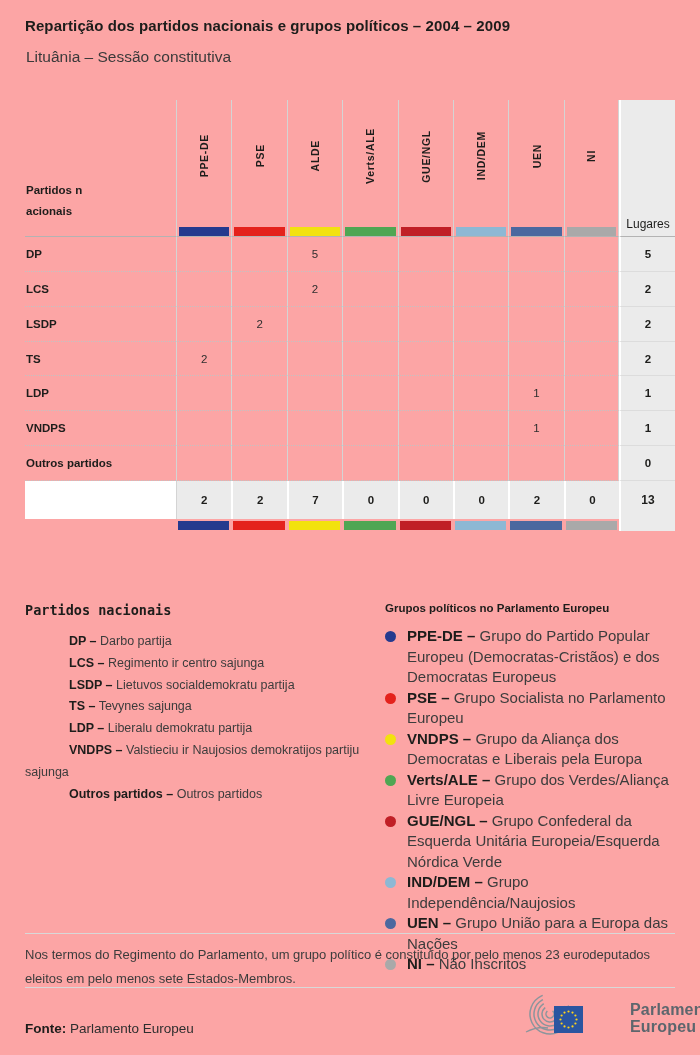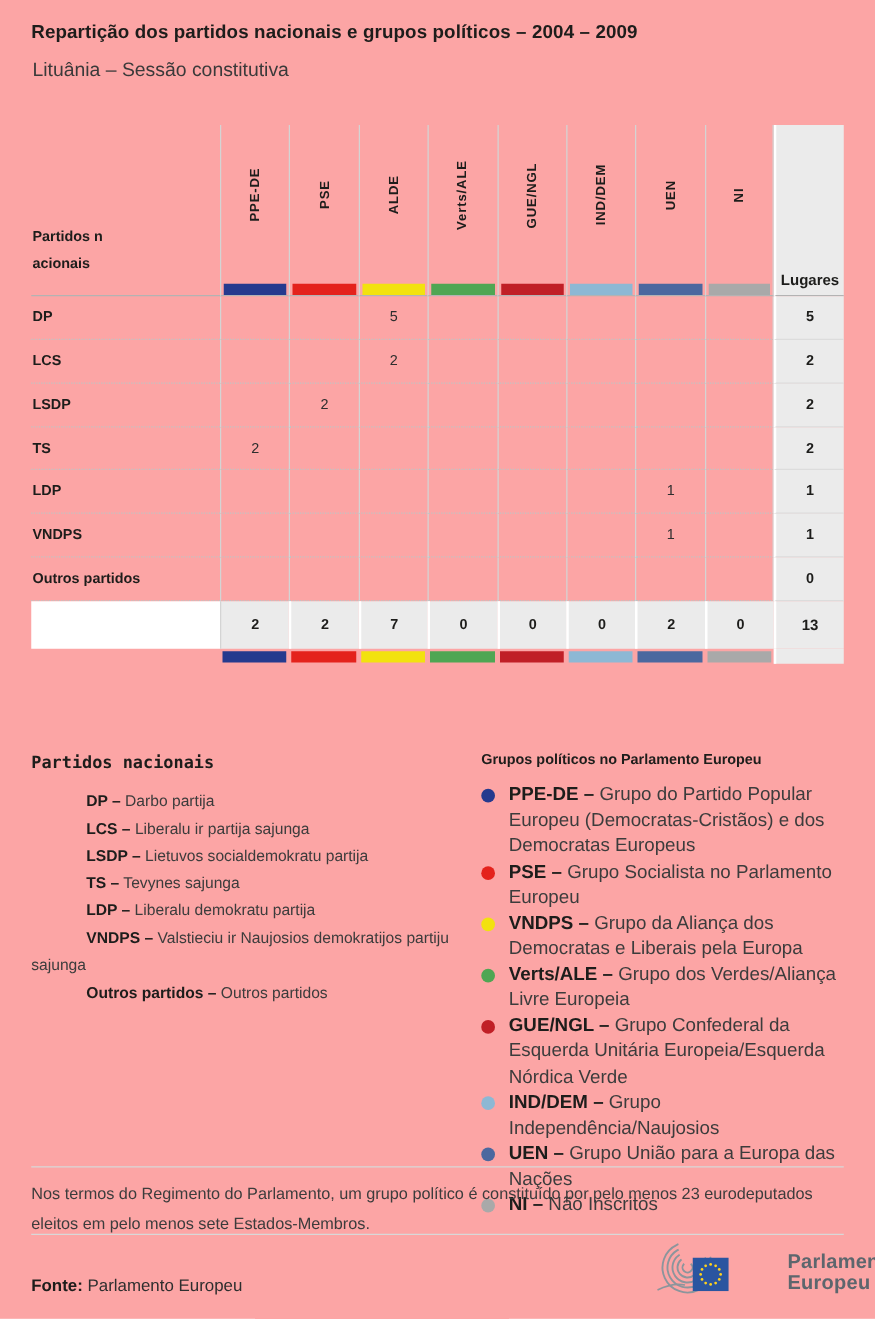--- a/index.html
+++ b/index.html
@@ -20,21 +20,21 @@
 
   .c-group-h { position:relative; border-left:1px solid #d4d4d4; border-bottom:1px solid #b3b3b3;
                display:flex; align-items:center; justify-content:center; padding-bottom:24px; }
   .c-group-h.last { border-right:1px solid #d4d4d4; }
   .rot { writing-mode:vertical-rl; transform:rotate(180deg); font-size:10.5px; font-weight:bold;
          letter-spacing:.7px; color:#1d1d1b; white-space:nowrap; }
   .hbar { position:absolute; bottom:0; left:2px; right:2px; height:9px; }
 
   .c-seats-h { background:#ebebeb; border-left:2px solid #fff; border-bottom:1px solid #b3b3b3;
                display:flex; align-items:flex-end; justify-content:center; padding-bottom:5px;
-               font-weight:bold; font-size:12px; color:#1d1d1b; }
+               font-weight:normal; font-size:12px; color:#1d1d1b; }
 
   .c-label { display:flex; align-items:center; padding-left:1px; font-weight:bold; font-size:11.5px;
              color:#1d1d1b; border-bottom:1px dotted #c2c2c2; }
   .c-val { display:flex; align-items:center; justify-content:center; font-size:11.5px; color:#2e2e2e;
            border-left:1px solid #d4d4d4; border-bottom:1px dotted #c2c2c2; }
   .c-val.last { border-right:1px solid #d4d4d4; }
   .c-seat { background:#ebebeb; border-left:2px solid #fff; display:flex; align-items:center; justify-content:center;
             font-weight:bold; font-size:11.5px; color:#1d1d1b; border-bottom:1px solid #dcdcdc; }
 
   .c-tlabel { background:#fff; }
@@ -234,21 +234,21 @@
       </div>
     <div class="c-barrow">
         <div class="bbar" style="background-color: rgb(169, 169, 169);"></div>
       </div>
     <div class="c-tail"></div>
   </div>
 
   <div class="parties-legend">
     <h3>Partidos nacionais</h3>
     <div class="p-item"><b>DP –</b> <span>Darbo partija</span></div>
-    <div class="p-item"><b>LCS –</b> <span>Liberalu ir partija sajunga</span></div>
+    <div class="p-item"><b>LCS –</b> <span>Regimento ir centro sajunga</span></div>
     <div class="p-item"><b>LSDP –</b> <span>Lietuvos socialdemokratu partija</span></div>
     <div class="p-item"><b>TS –</b> <span>Tevynes sajunga</span></div>
     <div class="p-item"><b>LDP –</b> <span>Liberalu demokratu partija</span></div>
     <div class="p-item"><b>VNDPS –</b> <span>Valstieciu ir Naujosios demokratijos partiju sajunga</span></div>
     <div class="p-item"><b>Outros partidos –</b> <span>Outros partidos</span></div>
   </div>
 
   <div class="groups-legend">
     <h3>Grupos políticos no Parlamento Europeu</h3>
     <div class="g-item">

